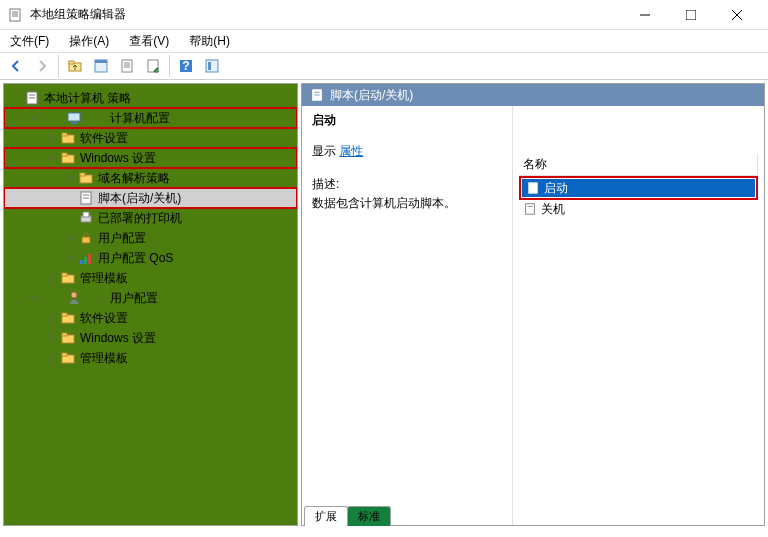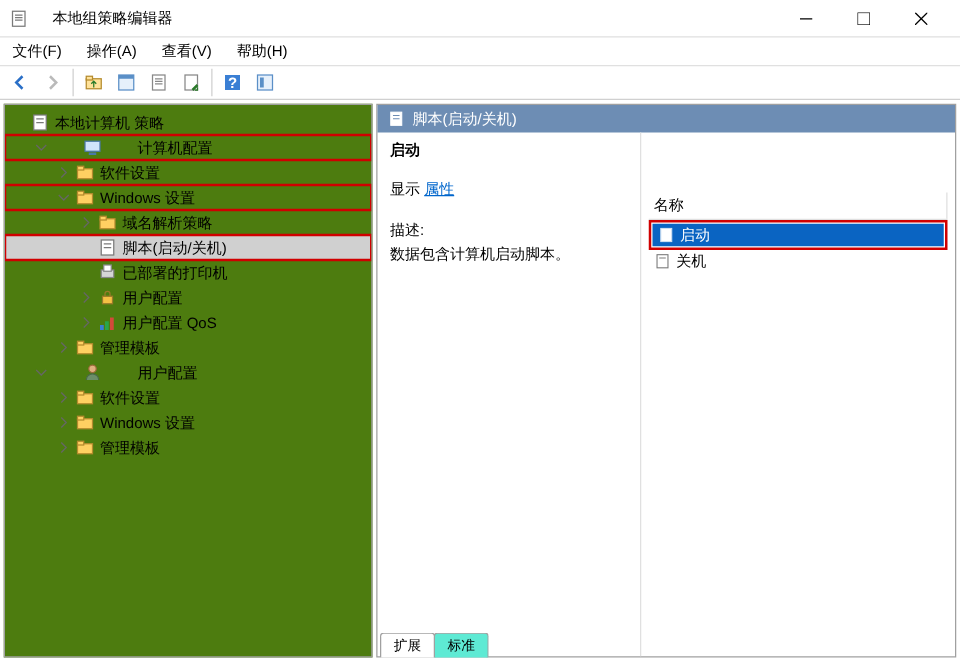--- a/index.html
+++ b/index.html
@@ -1,21 +1,21 @@
 <!DOCTYPE html>
 <html><head>
 <meta charset="utf-8">
 <style>
 * { box-sizing: border-box; margin: 0; padding: 0; font-family: "Microsoft YaHei", "Segoe UI", sans-serif; font-size: 12px; }
 body { background: #fff; width: 768px; height: 537px; overflow: hidden; }
 
 
 .titlebar { height: 30px; display: flex; align-items: center; padding: 0 8px; border-bottom: 1px solid #e0e0e0; }
 .titlebar .app-icon { width: 16px; height: 16px; margin-right: 6px; }
-.titlebar .title { flex: 1; margin-left: 12px; }
+.titlebar .title { flex: 1; }
 .titlebar .win-controls { display: flex; gap: 0; }
 .win-btn { width: 46px; height: 30px; display: flex; align-items: center; justify-content: center; }
 .win-btn svg { width: 10px; height: 10px; }
 
 
 .menubar { height: 22px; display: flex; align-items: center; padding: 0 6px; gap: 12px; }
 .menubar .menu-item { padding: 2px 4px; }
 
 
 .toolbar { height: 28px; border-top: 1px solid #e0e0e0; border-bottom: 1px solid #d0d0d0; display: flex; align-items: center; padding: 0 4px; gap: 2px; background: #fff; }
@@ -52,21 +52,21 @@
 .detail-right { flex: 1; border-left: 1px solid #e0e0e0; padding: 4px 6px; }
 .list-header { display: flex; border-bottom: 1px solid #e0e0e0; margin-top: 44px; }
 .list-header .col { padding: 2px 4px; font-weight: normal; border-right: 1px solid #e0e0e0; }
 .list-row { display: flex; align-items: center; height: 18px; padding: 0 4px; gap: 4px; }
 .list-row.selected { background: #0a64c2; color: #fff; }
 .list-row .row-icon { width: 14px; height: 14px; display: inline-flex; align-items: center; justify-content: center; }
 
 
 .tabs-bottom { position: absolute; bottom: -1px; left: 2px; display: flex; }
 .tab { border: 1px solid #a0a0a0; border-bottom: none; background: #fff; padding: 2px 10px; margin-right: -1px; font-size: 11px; border-radius: 3px 3px 0 0; }
-.tab.inactive { background: #5eead4; }
+.tab.inactive { background: #15803d; }
 
 
 svg { display: block; }
 .folder-icon svg rect { fill: #ffd062; stroke: #b58b2e; }
 .disabled-arrow { opacity: 0.4; }
 </style>
 </head>
 <body>
 
 <div class="titlebar">

